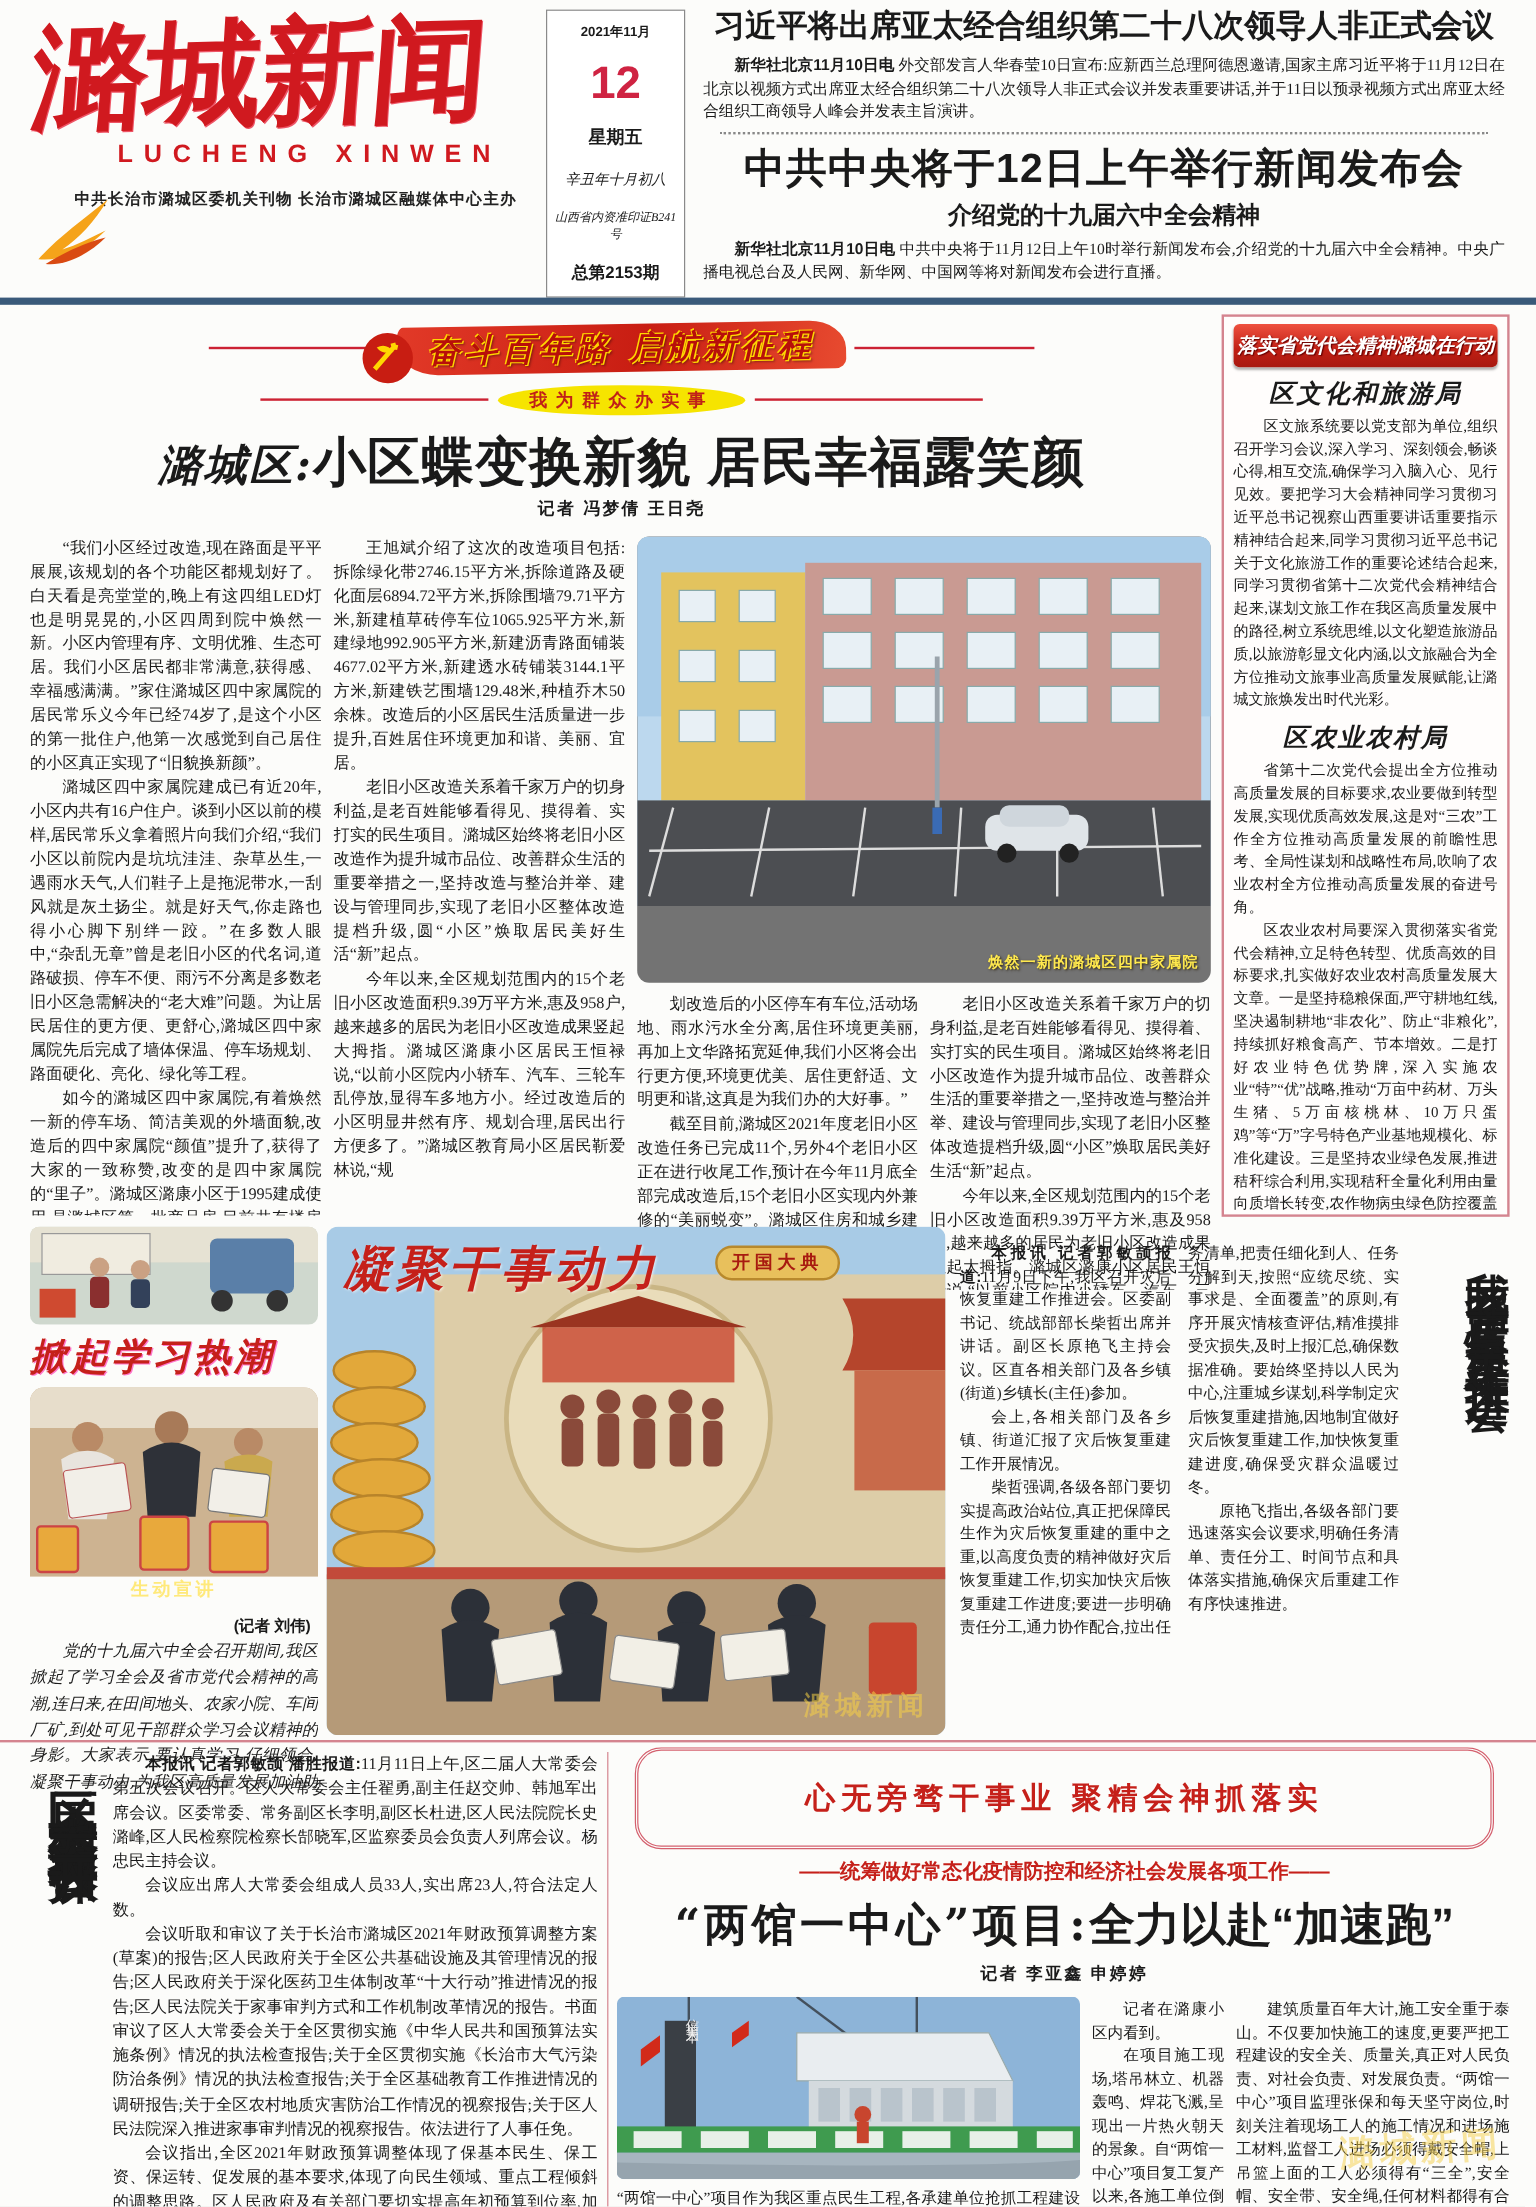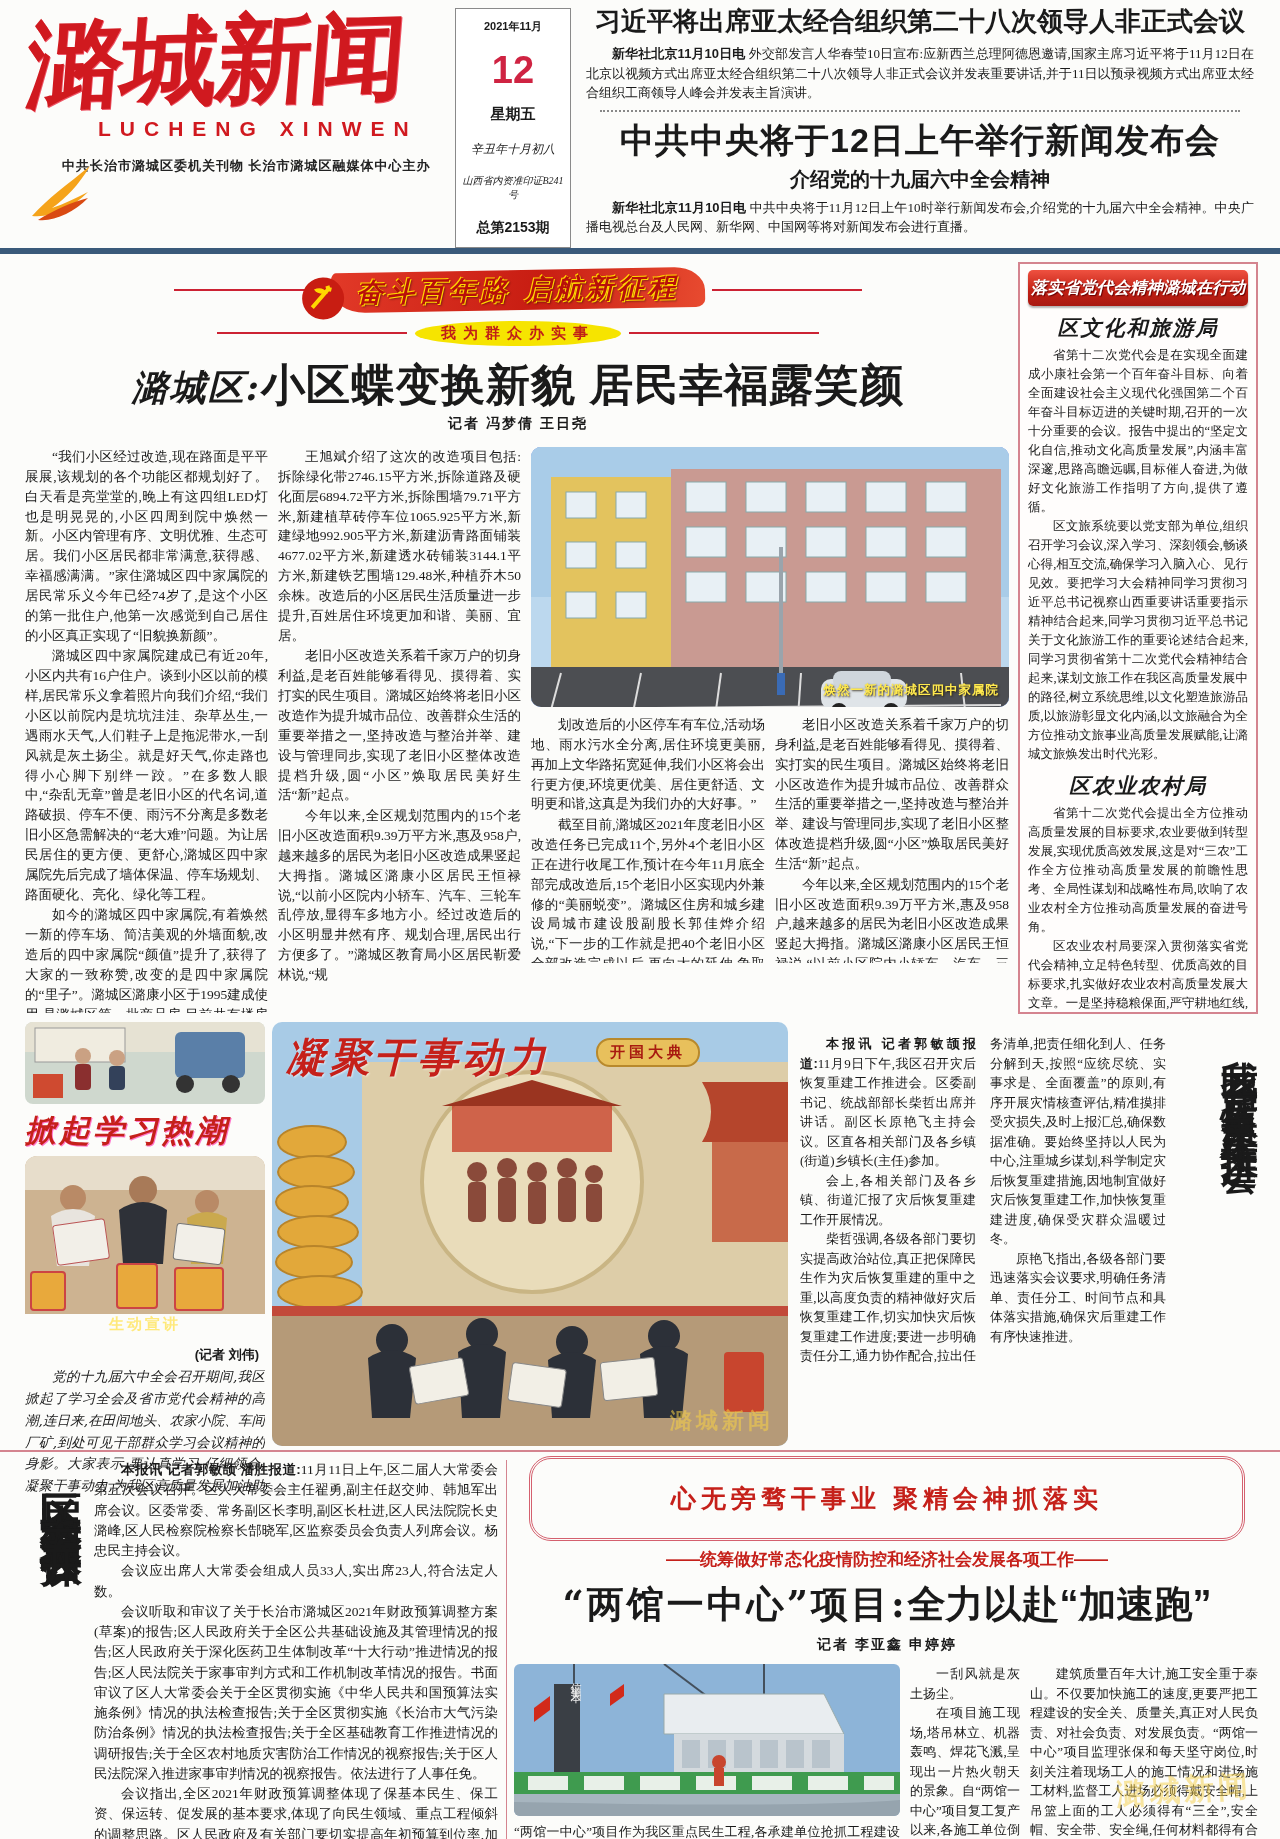--- a/index.html
+++ b/index.html
@@ -64,21 +64,21 @@
   .lead-head { font-family:"Liberation Sans",sans-serif; font-weight:bold; font-size:44px;
     letter-spacing:1px; }
   .lead-byline { text-align:center; font-family:"Liberation Sans",sans-serif; font-weight:bold;
     font-size:14px; letter-spacing:2px; }
   .lead-body { display:flex; gap:10px; margin-top:14px; height:566px; }
   .ncol { font-size:13.5px; line-height:1.47; text-align:justify; overflow:hidden; }
   .ncol p, .nt p { text-indent:2em; margin-bottom:1px; }
   .col1 { width:243px; height:566px; }
   .col2 { width:243px; height:566px; }
   .photoblock { width:478px; }
-  .leadphoto { position:relative; width:478px; height:260px; background:#1d4ed8; border-radius:10px; overflow:hidden; }
+  .leadphoto { position:relative; width:478px; height:372px; background:#737373; border-radius:10px; overflow:hidden; }
   .leadphoto svg { display:block; }
   .photo-cap { position:absolute; right:10px; bottom:8px; color:#ffe94e; font-size:12.5px;
     font-weight:bold; text-shadow:1px 1px 2px rgba(40,30,10,.9); letter-spacing:1px; }
   .subcols { display:flex; gap:10px; margin-top:8px; height:248px; }
   .subcol { width:234px; height:248px; }
   
   .sidebox { position:absolute; left:1018px; top:262px; width:240px; height:752px;
     border:2px solid #d4848f; padding:6px 8px; background:#fffdfc; overflow:hidden; }
   .side-banner { height:36px; display:flex; align-items:center; justify-content:center;
     background:linear-gradient(180deg,#ef5140 0%,#c01f14 60%,#a81810 100%);
@@ -287,21 +287,20 @@
         </div>
       </div>
     </div>
   </div>
 
   <div class="sidebox">
     <div class="side-banner">
       <span class="side-banner-text">落实省党代会精神潞城在行动</span>
     </div>
     <div class="side-sec-title">区文化和旅游局</div>
-    <p class="side-p">省第十二次党代会是在实现全面建成小康社会第一个百年奋斗目标、向着全面建设社会主义现代化强国第二个百年奋斗目标迈进的关键时期,召开的一次十分重要的会议。报告中提出的“坚定文化自信,推动文化高质量发展”,内涵丰富深邃,思路高瞻远瞩,目标催人奋进,为做好文化旅游工作指明了方向,提供了遵循。</p>
     <p class="side-p">区文旅系统要以党支部为单位,组织召开学习会议,深入学习、深刻领会,畅谈心得,相互交流,确保学习入脑入心、见行见效。要把学习大会精神同学习贯彻习近平总书记视察山西重要讲话重要指示精神结合起来,同学习贯彻习近平总书记关于文化旅游工作的重要论述结合起来,同学习贯彻省第十二次党代会精神结合起来,谋划文旅工作在我区高质量发展中的路径,树立系统思维,以文化塑造旅游品质,以旅游彰显文化内涵,以文旅融合为全方位推动文旅事业高质量发展赋能,让潞城文旅焕发出时代光彩。</p>
     <div class="side-sec-title">区农业农村局</div>
     <p class="side-p">省第十二次党代会提出全方位推动高质量发展的目标要求,农业要做到转型发展,实现优质高效发展,这是对“三农”工作全方位推动高质量发展的前瞻性思考、全局性谋划和战略性布局,吹响了农业农村全方位推动高质量发展的奋进号角。</p>
     <p class="side-p">区农业农村局要深入贯彻落实省党代会精神,立足特色转型、优质高效的目标要求,扎实做好农业农村高质量发展大文章。一是坚持稳粮保面,严守耕地红线,坚决遏制耕地“非农化”、防止“非粮化”,持续抓好粮食高产、节本增效。二是打好农业特色优势牌,深入实施农业“特”“优”战略,推动“万亩中药材、万头生猪、5万亩核桃林、10万只蛋鸡”等“万”字号特色产业基地规模化、标准化建设。三是坚持农业绿色发展,推进秸秆综合利用,实现秸秆全量化利用由量向质增长转变,农作物病虫绿色防控覆盖率、统防统治覆盖率、农药利用率稳步提升,实现“一控两减三基本”环保目标。四是大力发展农产品精深加工十大产业集群,推进以莱茵衣藻、智康食品为代表的功能食品,以潞艾、维康德济为代表的中医药品,以凤栖梧、圣堂、嘉禾聚为代表的酿品和全区主食糕点、肉制品、果蔬食品等,推进乐禾集团、钜潞农业等食品企业入驻长治市食品科技园,推进农业一二三产业融合发展;五是持续深化农村改革,做好第二轮土地承包到期后再延长三十年工作,稳慎推进宅基地制度改革试点,大力实施高素质农民培育工程,拓展农民增收渠道和空间,进一步增强农民群众幸福感、获得感。</p>
   </div>
 
   <div class="montage-left">
     <div class="mphoto1">
       <svg width="240" height="82" viewBox="0 0 240 82">
         <rect width="240" height="82" fill="#cfd8ce"></rect>
@@ -460,21 +459,21 @@
             <rect y="130" width="386" height="22" fill="#96a4ae"></rect>
             <path d="M0 130 h386 v6 q-100 8 -386 2 Z" fill="#aebcc6" opacity=".7"></path>
             <circle cx="205" cy="98" r="7" fill="#c8452e"></circle>
               <rect x="200" y="104" width="10" height="18" fill="#c8452e"></rect>
           </svg>
           <div class="pillar-text">信誉为本</div>
         </div>
         <p class="th-caption">“两馆一中心”项目作为我区重点民生工程,各承建单位抢抓工程建设有利时间,抓工期,赶进度,确保工程质量和施工安全。</p>
       </div>
       <div class="th-colA">
-        <p>一刮风就是灰土扬尘。</p>
+        <p>记者在潞康小区内看到。</p>
         <p>在项目施工现场,塔吊林立、机器轰鸣、焊花飞溅,呈现出一片热火朝天的景象。自“两馆一中心”项目复工复产以来,各施工单位倒排工期、挂图作战,全力加快施工进度。目前,项目中的图书馆和档案馆主体工程已完工,市民服务中心二期工程已完成主体框架施工,工人正在进行主楼石材挂墙、窗户安装施工等工程,各项作业程序紧张而有序。</p>
       </div>
       <div class="th-colB">
         <p>建筑质量百年大计,施工安全重于泰山。不仅要加快施工的速度,更要严把工程建设的安全关、质量关,真正对人民负责、对社会负责、对发展负责。“两馆一中心”项目监理张保和每天坚守岗位,时刻关注着现场工人的施工情况和进场施工材料,监督工人进场必须得戴安全帽,上吊篮上面的工人必须得有“三全”,安全帽、安全带、安全绳,任何材料都得有合格证检验报告,不到位的、不达标的材料,全部不让进场。</p>
 
       </div>
     </div>
     <div class="wm wm-corner">潞城新闻</div>
   </div>
 

